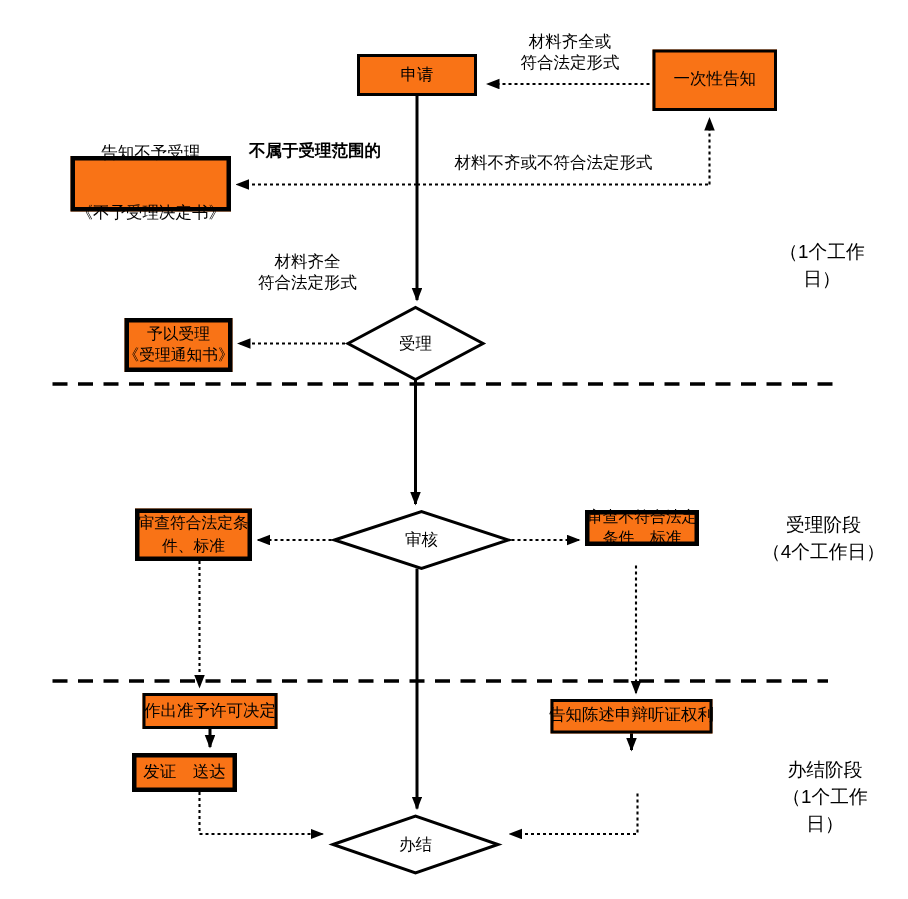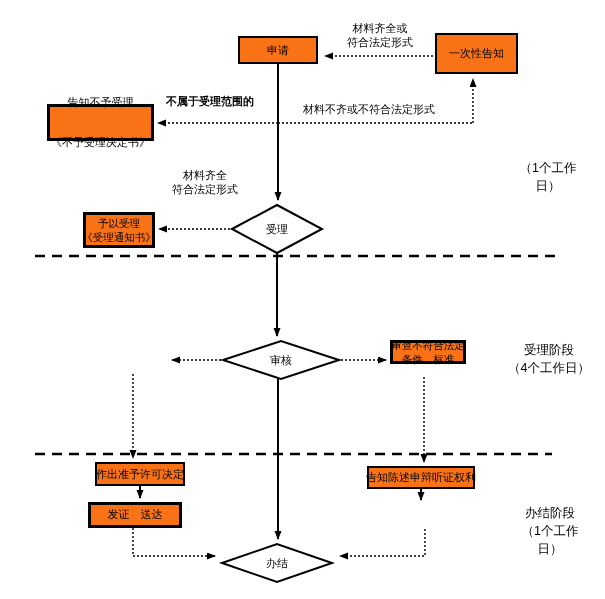--- a/index.html
+++ b/index.html
@@ -77,31 +77,35 @@
   <div class="box bold" style="left:47px;top:104px;width:107px;height:37px;gap:25px;">
     <span class="line-el">告知不予受理</span>
     <span class="line-el">《不予受理决定书》</span>
   </div>
 
   <div class="box bold" style="left:83px;top:212px;width:72px;height:36px;font-size:10.5px;">
     <span class="line-el">予以受理</span>
     <span class="line-el">《受理通知书》</span>
   </div>
 
+  <div class="box bold" style="left:90px;top:339px;width:78px;height:35px;font-size:10.5px;">
+    <span class="line-el">审查符合法定条</span>
+    <span class="line-el">件、标准</span>
+  </div>
 
   <div class="box bold" style="left:390px;top:340px;width:76px;height:24px;font-size:10.5px;">
     <span class="line-el">审查不符合法定</span>
     <span class="line-el">条件、标准</span>
   </div>
 
   <div class="box thin" style="left:95px;top:462px;width:90px;height:24px;">
     <span class="line-el">作出准予许可决定</span>
   </div>
 
-  <div class="box bold" style="left:88px;top:502px;width:94px;height:26px;font-family:Liberation Mono, monospace;">
+  <div class="box bold" style="left:88px;top:502px;width:70px;height:26px;">
     <span class="line-el">发证　送达</span>
   </div>
 
   <div class="box thin" style="left:367px;top:466px;width:108px;height:23px;">
     <span class="line-el">告知陈述申辩听证权利</span>
   </div>
 
 
   <div class="dlabel" style="left:277px;top:229px;">受理</div>
   <div class="dlabel" style="left:281px;top:360px;">审核</div>

